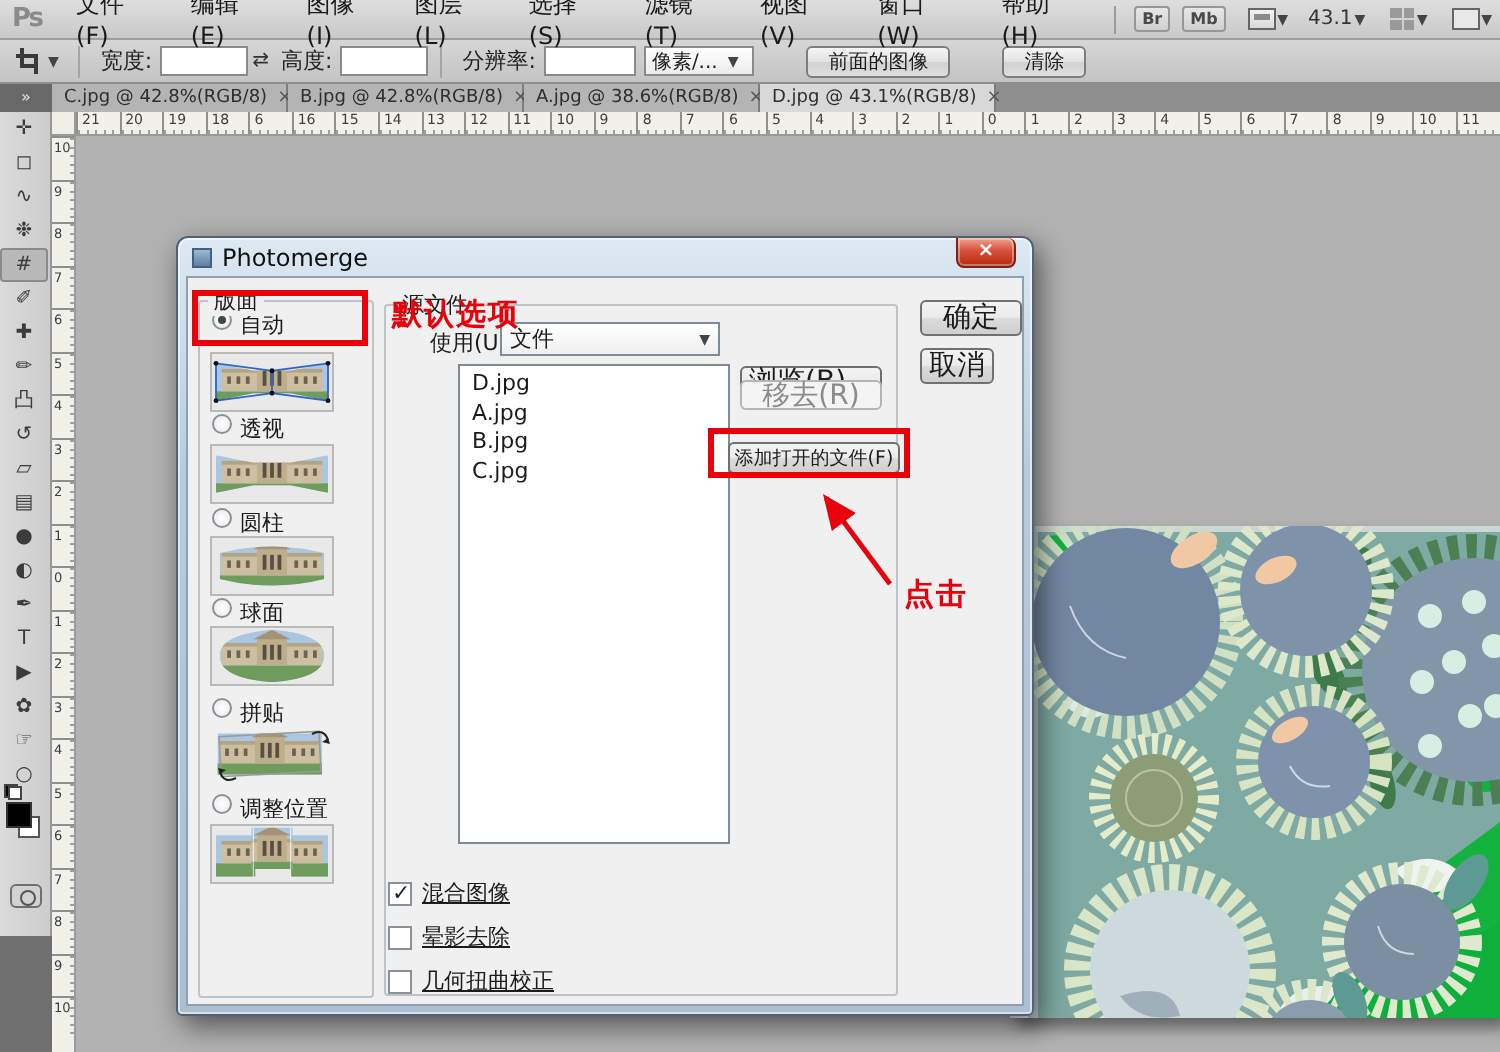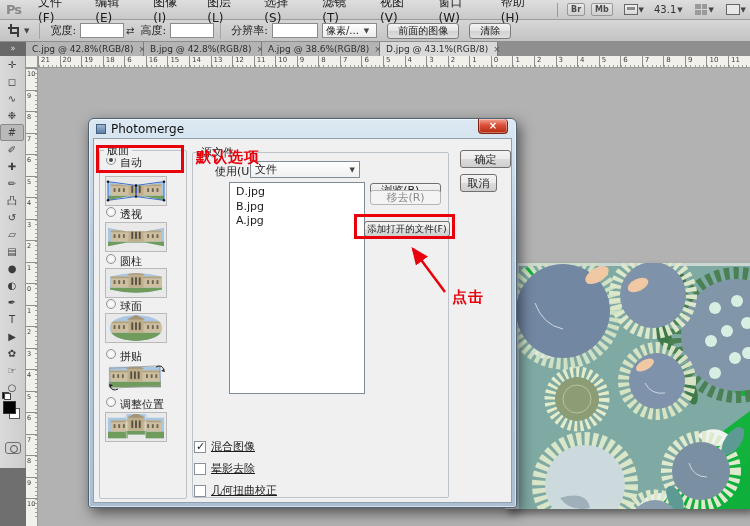--- a/index.html
+++ b/index.html
@@ -34,21 +34,21 @@
     display:flex; align-items:center; z-index:29; }
   .opt-label { font-size:11px; color:#222; margin:12px 4px; }
   .opt-input { width:44px; height:15px; border:1px solid #8b8b8b; background:#fff; font-size:10px; padding:0 2px; }
   .opt-input.res { width:46px; }
   .swap-ic { font-size:10px; color:#333; margin:0 2px; }
   .combo-sm { height:15px; border:1px solid #8b8b8b; background:linear-gradient(#fff,#ececec);
     display:flex; align-items:center; font-size:10px; padding:0 3px; margin-left:4px; }
   .combo-sm .chev { margin-left:5px; }
   .opt-btn { height:16px; border:1px solid #7d7d7d; border-radius:3px;
     background:linear-gradient(#f4f4f4,#e3e3e3 48%,#d2d2d2 52%,#dedede);
-    font-size:10px; padding:0 10px; margin-left:10px; display:flex; align-items:center;text-align:center; }
+    font-size:10px; padding:0 10px; margin-left:26px; display:flex; align-items:center;text-align:center; }
   .crop-glyph { width:13px; height:13px; position:relative; margin:0 2px 0 8px; }
   .crop-glyph::before { content:""; position:absolute; left:2px; top:0; bottom:3px; right:3px; border-left:2px solid #3a3a3a; border-bottom:2px solid #3a3a3a; }
   .crop-glyph::after { content:""; position:absolute; left:0px; top:3px; bottom:0; right:2px; border-right:2px solid #3a3a3a; border-top:2px solid #3a3a3a; }
   .vsep { width:1px; height:16px; background:#a5a5a5; margin:0 6px; }
 
   
   .tabbar { position:absolute; left:0; top:42px; width:750px; height:14px; background:#8f8f8f; display:flex; z-index:28; }
   .tool-dock-head { width:26px; height:14px; background:#686868; color:#e4e4e4; font-size:8px; text-align:center; line-height:14px; }
   .tab { height:14px; display:flex; align-items:center; padding:0 6px; background:#b4b4b4;
     border-right:1px solid #7d7d7d; font-size:9px; color:#2e2e2e; max-width:118px; }
@@ -114,21 +114,21 @@
 
   .use-label { position:absolute; font-size:11px; }
   .combo { position:absolute; height:17px; border:1px solid #7f8b96; background:linear-gradient(#fff,#f0f0f0);
     display:flex; align-items:center; font-size:11px; padding:0 4px; }
   .combo .combo-chev { margin-left:auto; font-size:7px; color:#444; }
   .listbox { position:absolute; background:#fff; border:1px solid #7f8b96; padding:2px 0; overflow:hidden; }
   .file-item { font-size:11px; padding:0 6px; line-height:14.5px; }
 
   .w7-btn { position:absolute; border:1px solid #707070; border-radius:3px;
     background:linear-gradient(#f3f3f3,#ebebeb 48%,#dbdbdb 52%,#cfcfcf);
-    font-size:11px; text-align:center; display:flex; align-items:center; justify-content:center; white-space:nowrap; }
+    font-size:14px; text-align:center; display:flex; align-items:center; justify-content:center; white-space:nowrap; }
   .w7-btn.disabled { border-color:#b0b6ba; color:#8b8b8b; background:#f4f4f4; }
   .w7-btn.small-text { font-size:9.5px; }
 
   .check-row { position:absolute; display:flex; align-items:center; height:13px;text-decoration:underline; }
   .checkbox { width:12px; height:12px; border:1px solid #8a9199; background:#fff; position:relative; flex:none; }
   .checkbox.checked::after { content:"✓"; position:absolute; left:1px; top:-2px; font-size:11px; font-weight:bold; color:#222; }
   .clabel { margin-left:5px; font-size:11px; white-space:nowrap; }
 
   
   .anno { position:absolute; z-index:20; }
@@ -680,25 +680,26 @@
 
     <div class="groupbox" style="left:98px; top:13px; width:257px; height:346px;"></div>
     <span class="group-label" style="left:104px; top:6px;">源文件</span>
 
     <span class="use-label" style="left:121px; top:25px;">使用(U):</span>
     <div class="combo" style="left:156px; top:22px; width:110px;">
       <span>文件</span>
       <span class="combo-chev">▼</span>
     </div>
 
-    <div class="listbox" style="left:135px; top:43px; width:136px; height:212px;">
+    <div class="listbox" style="left:135px; top:43px; width:136px; height:240px;">
 
     <div class="file-item">D.jpg</div>
+        <div class="file-item">A.jpg</div>
         <div class="file-item">B.jpg</div>
-        <div class="file-item">A.jpg</div>
+        <div class="file-item">C.jpg</div>
       </div>
 
     <div class="w7-btn" style="left:276px; top:44px; width:71px; height:15px;">浏览(B)...</div>
     <div class="w7-btn disabled" style="left:276px; top:51px; width:71px; height:15px;">移去(R)</div>
     <div class="w7-btn small-text" style="left:270px; top:82px; width:86px; height:16px;">添加打开的文件(F)</div>
 
     <div class="check-row" style="left:100px; top:301px;">
       <span class="checkbox checked"></span>
       <span class="clabel">混合图像</span>
     </div>

